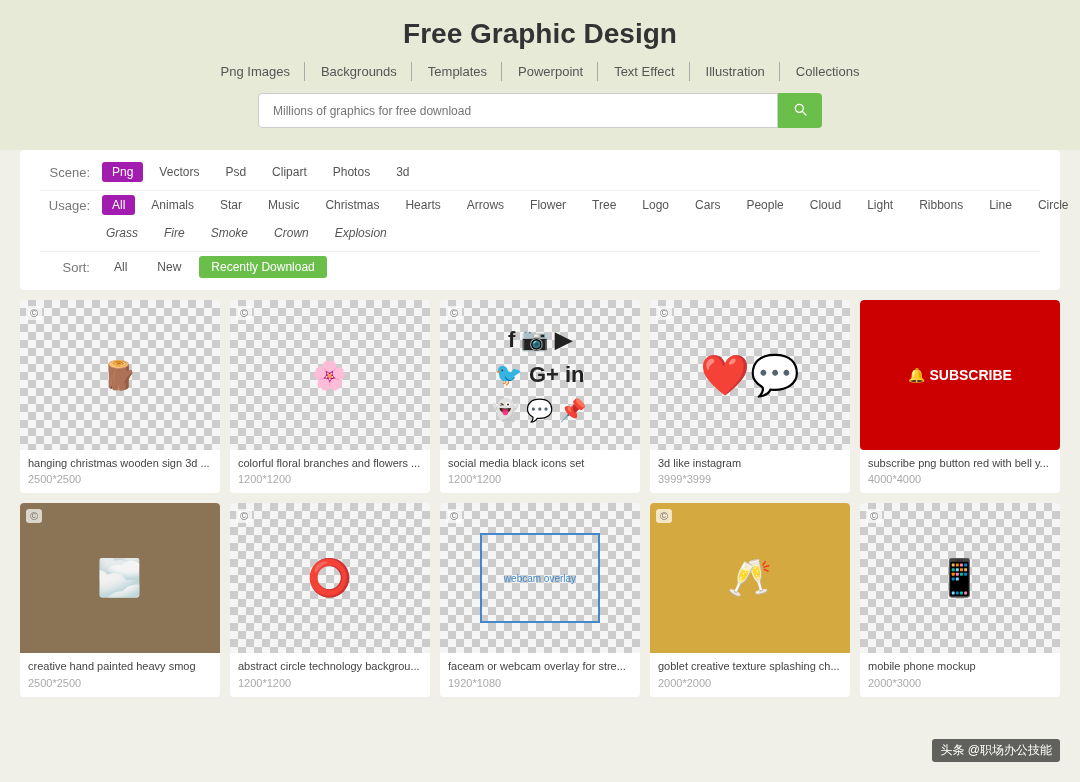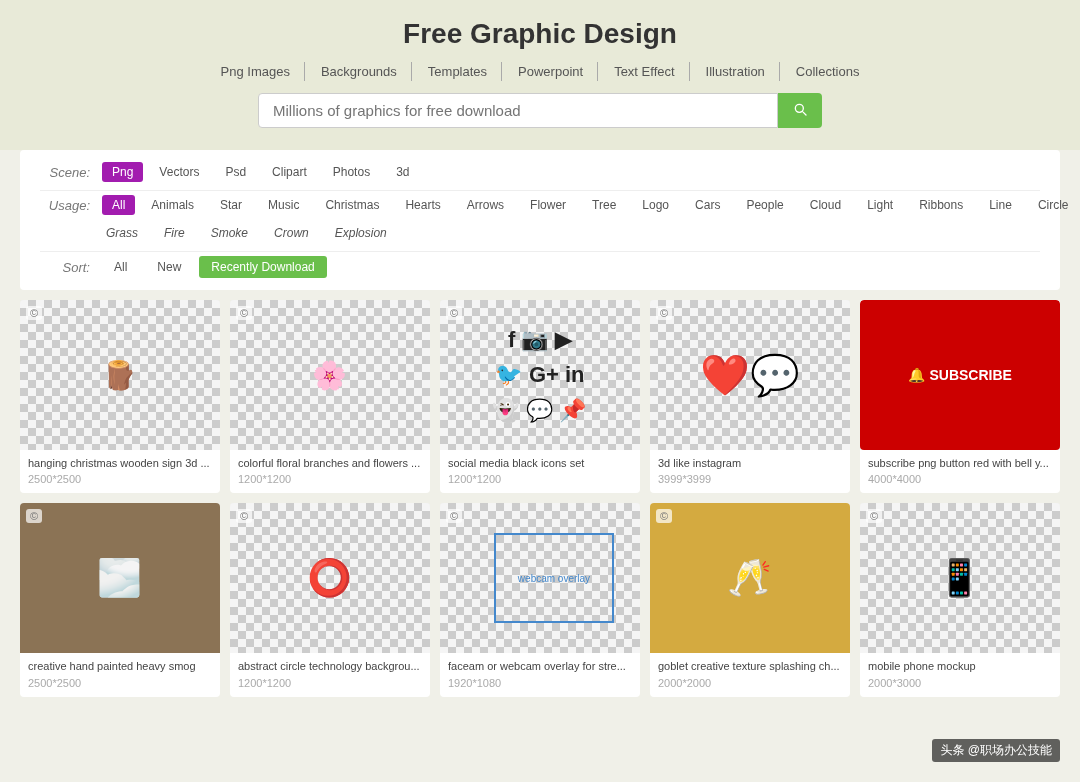--- a/index.html
+++ b/index.html
@@ -9,28 +9,28 @@
     .header { background: #e8ead8; text-align: center; padding: 18px 0 10px; }
     .header h1 { font-size: 28px; font-weight: bold; color: #333; margin-bottom: 12px; }
 
     
     .nav { display: flex; justify-content: center; gap: 2px; margin-bottom: 12px; }
     .nav-item { color: #555; padding: 2px 14px; font-size: 13px; cursor: pointer; border-right: 1px solid #aaa; }
     .nav-item:last-child { border-right: none; }
 
     
     .search-bar { display: flex; justify-content: center; margin-bottom: 12px; }
-    .search-input { width: 520px; padding: 8px 14px; border: 1px solid #ccc; border-radius: 4px 0 0 4px; font-size: 15px; color: #aaa; outline: none; background: #fff; }
+    .search-input { width: 520px; padding: 8px 14px; border: 1px solid #ccc; border-radius: 4px 0 0 4px; font-size: 12px; color: #aaa; outline: none; background: #fff; }
     .search-btn { background: #6abf4b; border: none; padding: 8px 14px; cursor: pointer; border-radius: 0 4px 4px 0; }
     .search-btn svg { width: 16px; height: 16px; fill: white; }
 
     
     .filters { background: #fff; margin: 0 20px 10px; border-radius: 4px; padding: 12px 20px; }
     .filter-row { display: flex; align-items: center; margin-bottom: 8px; gap: 6px; }
-    .filter-label { color: #777; font-size: 13px; min-width: 50px; text-align: right; margin-right: 6px; font-style: italic; }
+    .filter-label { color: #777; font-size: 13px; min-width: 50px; text-align: right; margin-right: 6px; }
     .filter-tag { padding: 3px 10px; border-radius: 3px; font-size: 12px; cursor: pointer; color: #555; background: transparent; }
     .filter-tag.active { background: #a21caf; color: white; border-radius: 3px; }
     .filter-divider { height: 1px; background: #eee; margin: 4px 0; }
 
     
     .sort-row { display: flex; align-items: center; gap: 6px; }
     .sort-btn { padding: 4px 12px; border-radius: 3px; font-size: 12px; cursor: pointer; color: #555; background: transparent; border: none; }
     .sort-btn.active { background: #6abf4b; color: white; }
 
     
@@ -221,21 +221,21 @@
     <div class="item-info">
       <div class="item-title">abstract circle technology backgrou...</div>
       <div class="item-size">1200*1200</div>
     </div>
   </div>
 
   <div class="grid-item">
     <div class="img-wrapper">
       <div class="checkered"></div>
       <div class="copyright-badge">©</div>
-      <div class="img-placeholder" style="border: 2px solid #4488cc; width:60%; height:60%; position:absolute; top:20%; left:20%; display:flex; align-items:center; justify-content:center; font-size:10px; color:#4488cc;margin-left:14px;">webcam overlay</div>
+      <div class="img-placeholder" style="border: 2px solid #4488cc; width:60%; height:60%; position:absolute; top:20%; left:20%; display:flex; align-items:center; justify-content:center; font-size:10px; color:#4488cc;">webcam overlay</div>
     </div>
     <div class="item-info">
       <div class="item-title">faceam or webcam overlay for stre...</div>
       <div class="item-size">1920*1080</div>
     </div>
   </div>
 
   <div class="grid-item">
     <div class="img-wrapper" style="background:#d4aa40;">
       <div class="copyright-badge">©</div>

